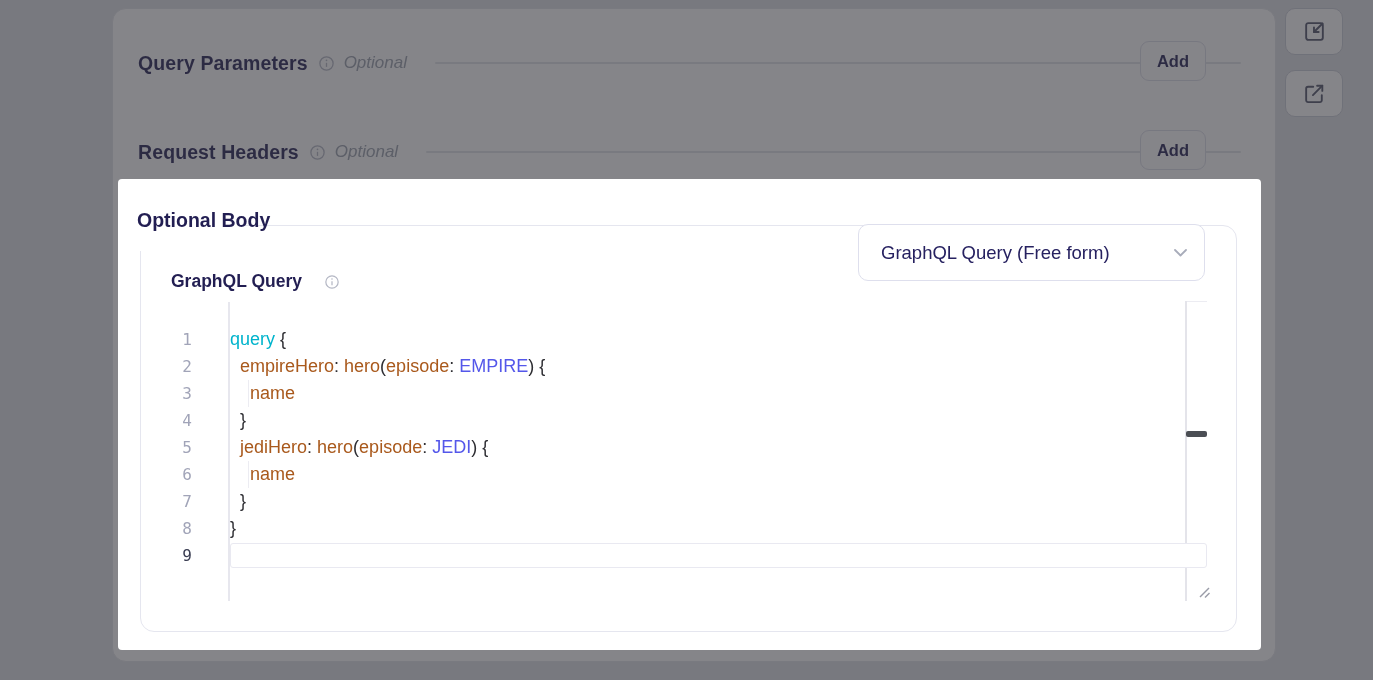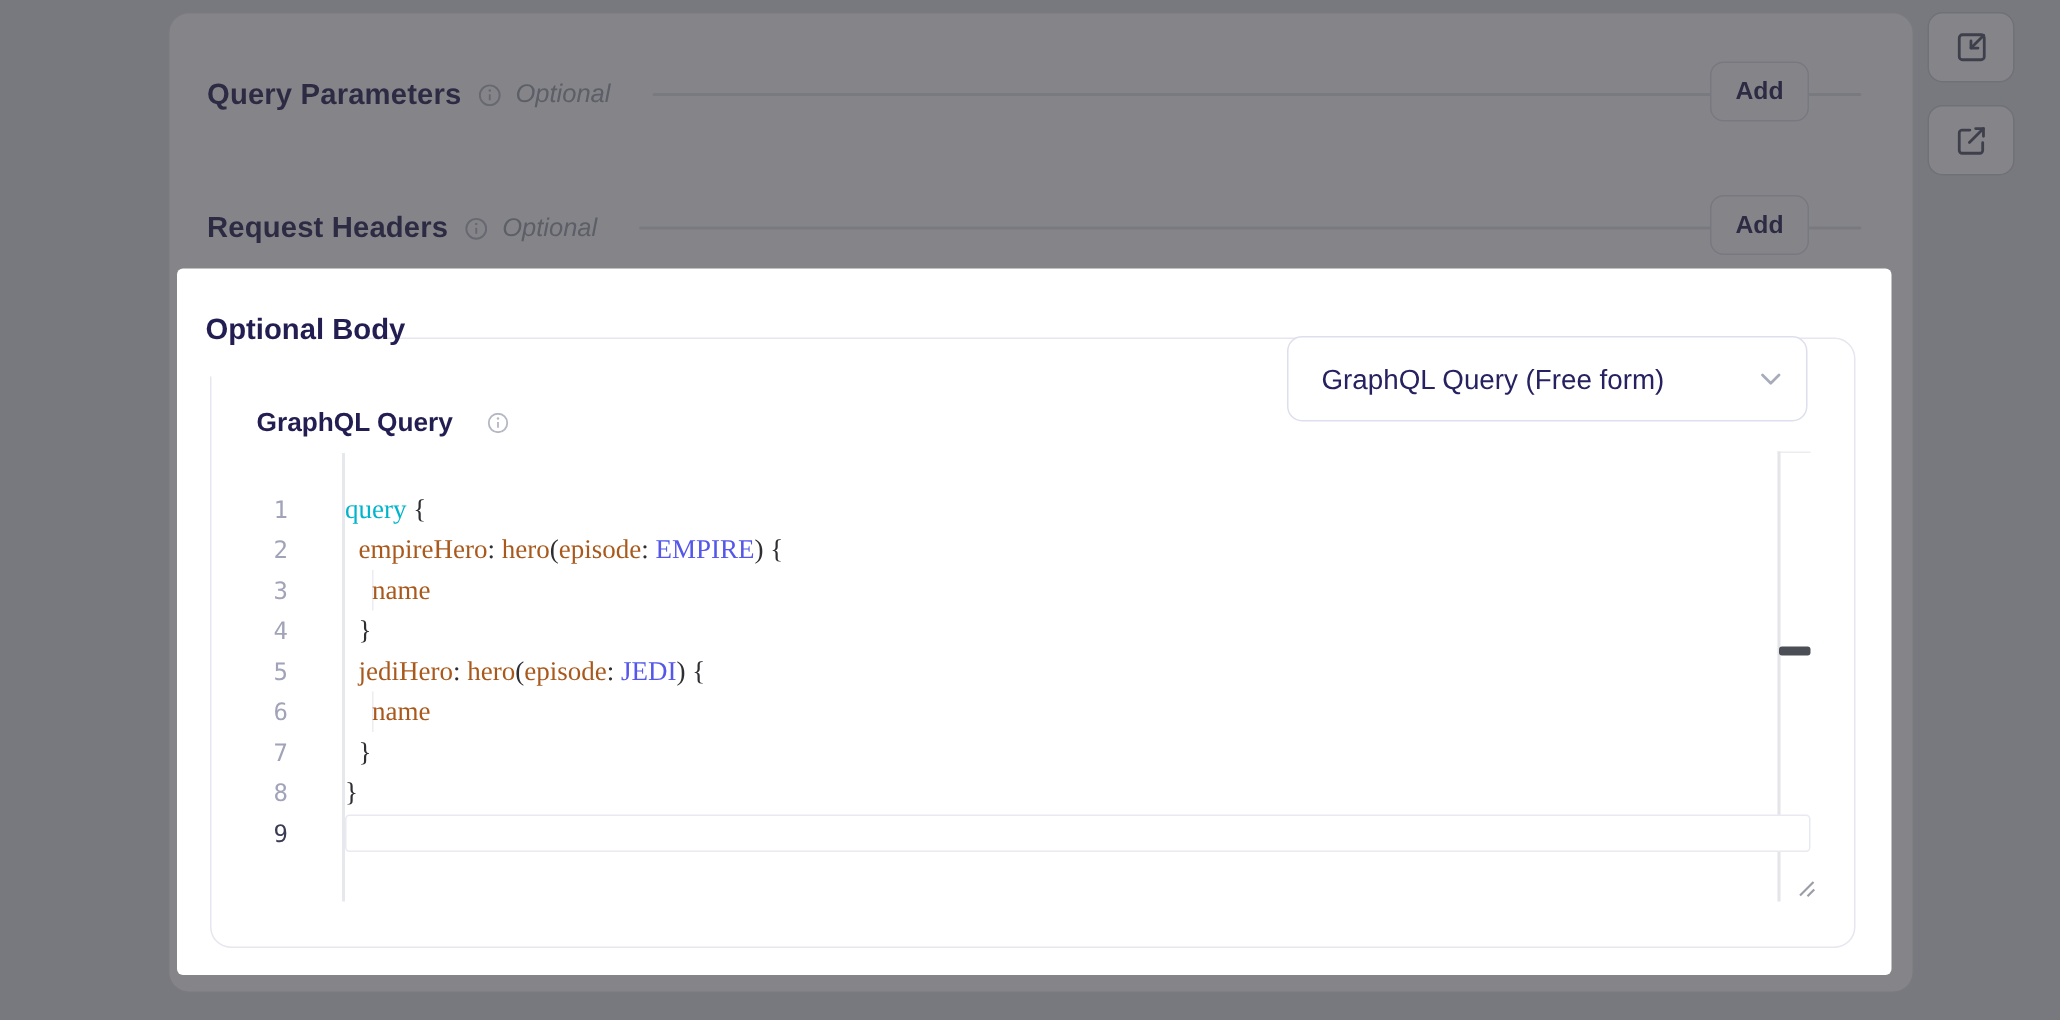--- a/index.html
+++ b/index.html
@@ -71,21 +71,21 @@
   .editor-area { position:absolute; left:42px; top:123px; width:1047px; height:299px; z-index:1; cursor:text; }
   .gutter {
     position:absolute; left:44px; top:147px; width:30px; text-align:right; z-index:2;
     font-family:"DejaVu Sans Mono", monospace; font-size:16px; color:var(--gutter);
   }
   .gutter-line { height:27px; line-height:27px; }
   .gutter-line.active { color:var(--gutter-active); }
   .gutter-sep { position:absolute; left:110px; top:123px; width:1.5px; height:299px; background:#e7e7ee; z-index:1; }
   .code {
     position:absolute; left:112px; top:147px; z-index:2;
-    font-family:Liberation Serif, serif; font-size:18px; white-space:pre; color:var(--punctuation);
+    font-family:Liberation Sans, sans-serif; font-size:18px; white-space:pre; color:var(--punctuation);
   }
   .code-line { height:27px; line-height:27px; }
   .tok-kw   { color:var(--keyword); }
   .tok-prop { color:var(--property); }
   .tok-val  { color:var(--value); }
   .tok-punc { color:var(--punctuation); }
   .tok-plain{ color:var(--plain); }
   .indent-guide { position:absolute; left:130px; width:1px; background:#ececf2; z-index:1; }
   .guide1 { top:201px; height:27px; }
   .guide2 { top:282px; height:27px; }

